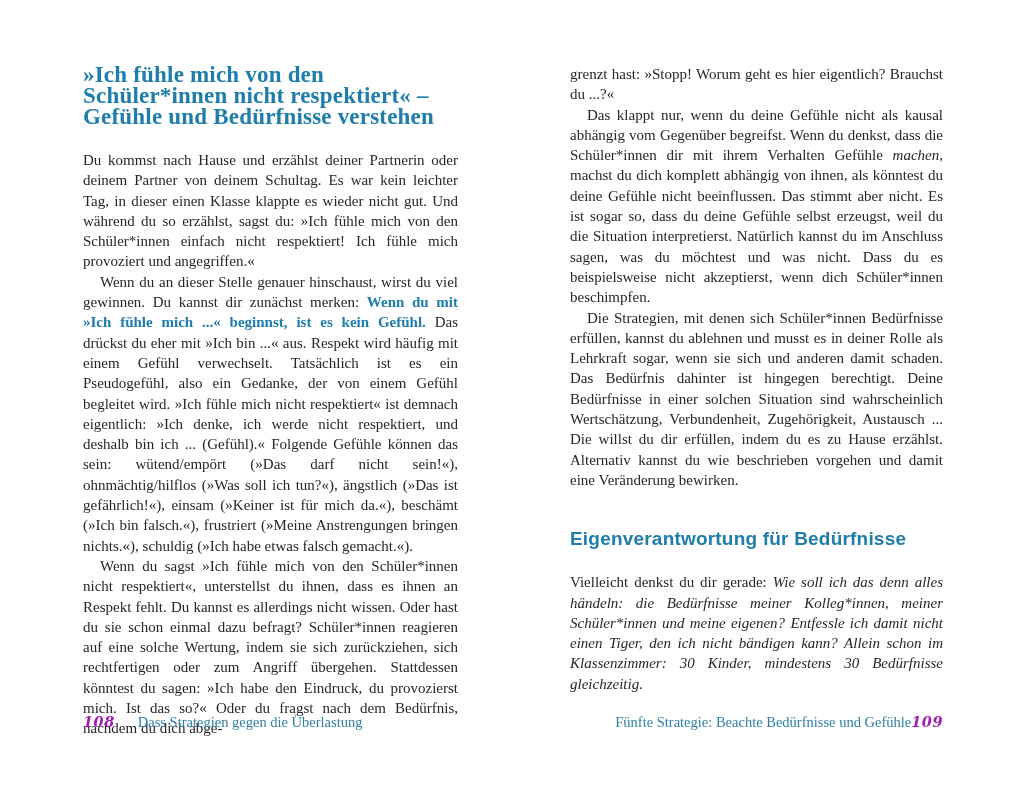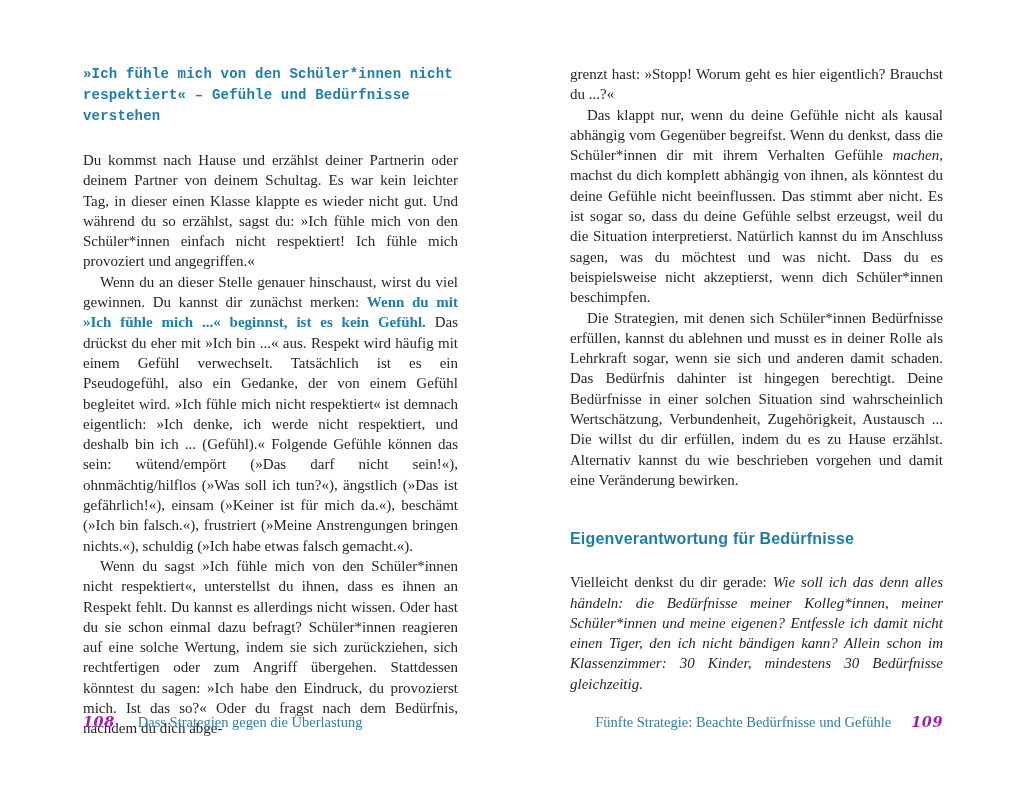--- a/index.html
+++ b/index.html
@@ -17,33 +17,33 @@
     overflow: hidden;
   }
   .page {
     position: absolute;
     top: 64px;
   }
   .page-left  { left: 83px;  width: 375px; }
   .page-right { left: 570px; width: 373px; }
 
   .chapter-heading {
-    font-family: Liberation Mono, monospace;
+    font-family: Liberation Serif, serif;
     font-weight: 700;
     color: #1e7dab;
-    font-size: 14px;
+    font-size: 23px;
     line-height: 21px;
     letter-spacing: 0.2px;
     margin: 0 0 23px 0;
   }
   .subheading {
     font-family: "Liberation Sans", sans-serif;
     font-weight: 700;
     color: #1e7dab;
-    font-size: 16px;
+    font-size: 19px;
     line-height: 21px;
     letter-spacing: 0.2px;
     margin: 38px 0 23px 0;
   }
 
   .body-text p.para {
     margin: 0;
     font-size: 15px;
     line-height: 20.3px;
     color: #262626;
@@ -68,21 +68,21 @@
 
   .folio {
     font-family: "DejaVu Serif", serif;
     font-weight: 700;
     font-style: italic;
     font-size: 14.5px;
     color: #a21caf;
     letter-spacing: 0.5px;
   }
   .footer-left .footer-label  { margin-left: 23px; }
-  .footer-right .folio        { margin-left: 20px; text-align: center; }
+  .footer-right .folio        { margin-left: 0; text-align: center; }
 </style>
 </head>
 <body>
 
 <div class="book">
 
   <div class="page page-left">
     <h2 class="chapter-heading">»Ich fühle mich von den Schüler*innen nicht respektiert« – Gefühle und Bedürfnisse verstehen</h2>
     <div class="body-text">
         <p class="para"><span>Du kommst nach Hause und erzählst deiner Partnerin oder deinem Partner von deinem Schultag. Es war kein leichter Tag, in dieser einen Klasse klappte es wieder nicht gut. Und während du so erzählst, sagst du: »Ich fühle mich von den Schüler*innen einfach nicht respektiert! Ich fühle mich provoziert und angegriffen.«</span></p>

